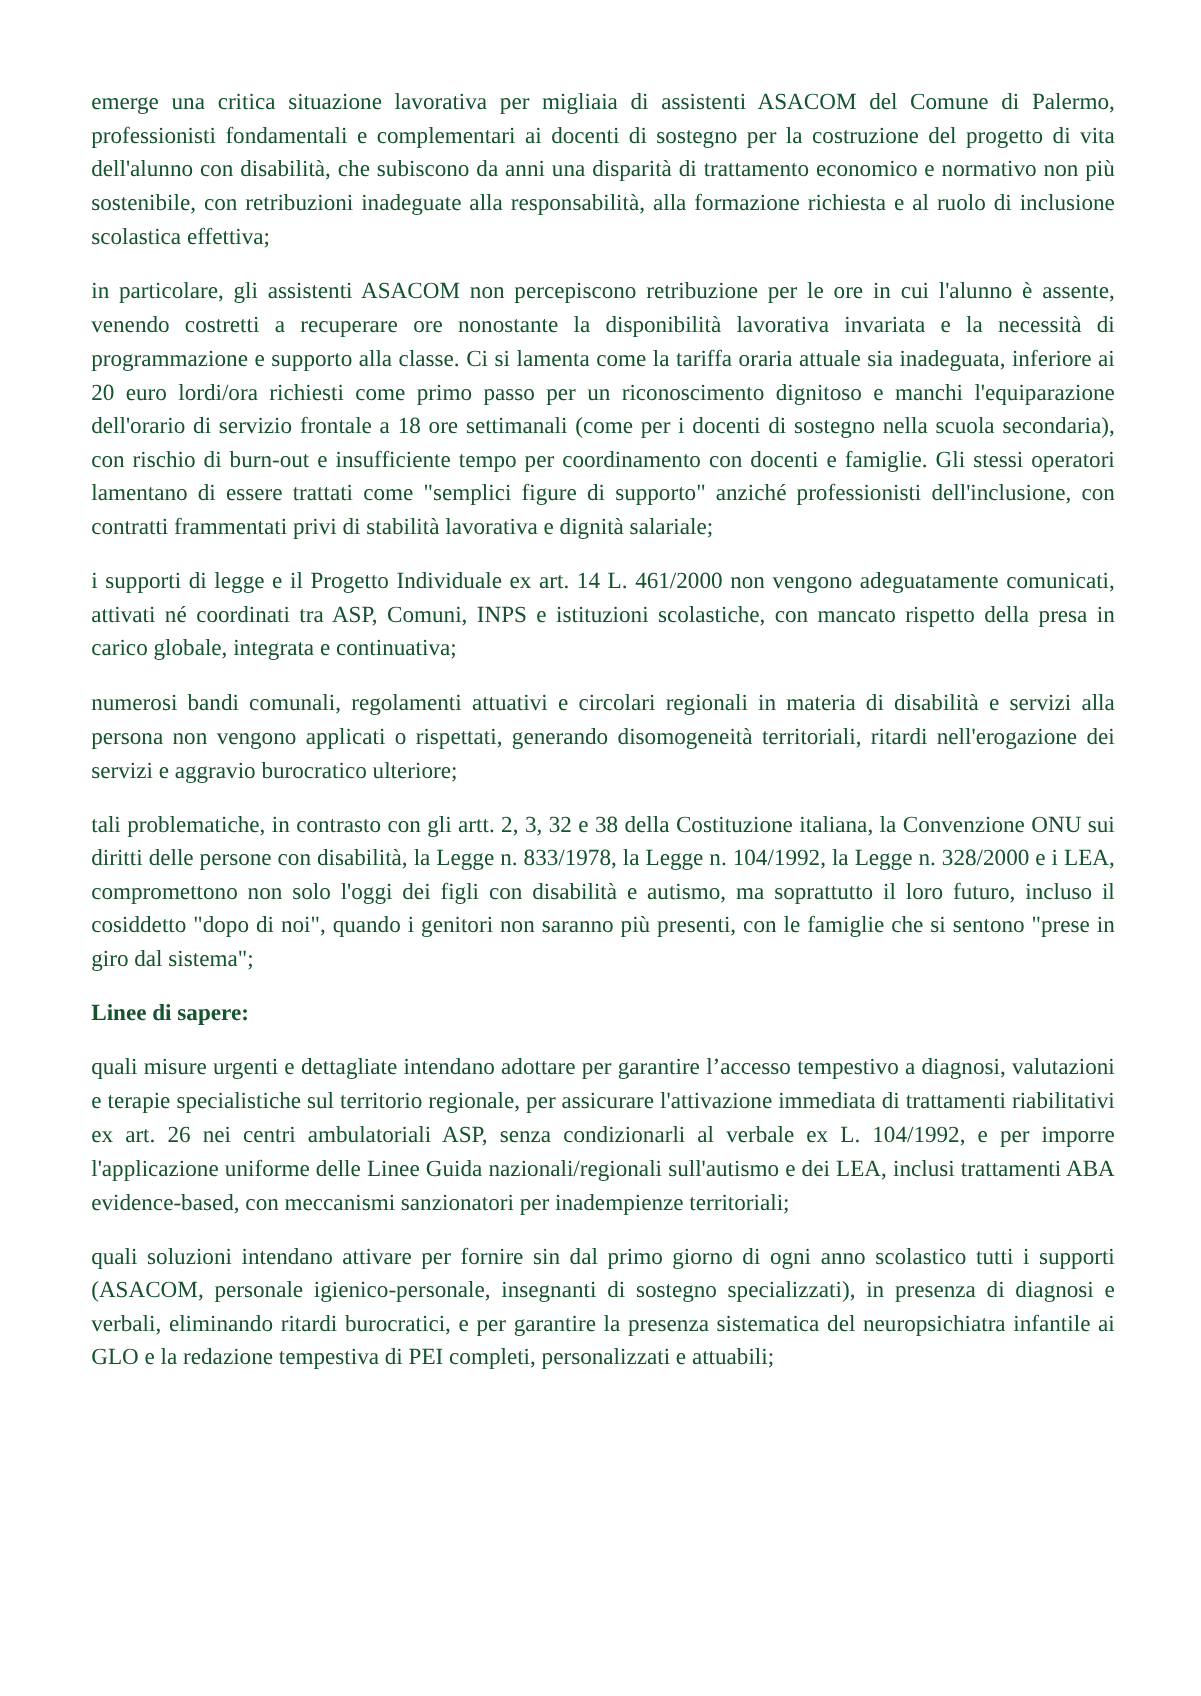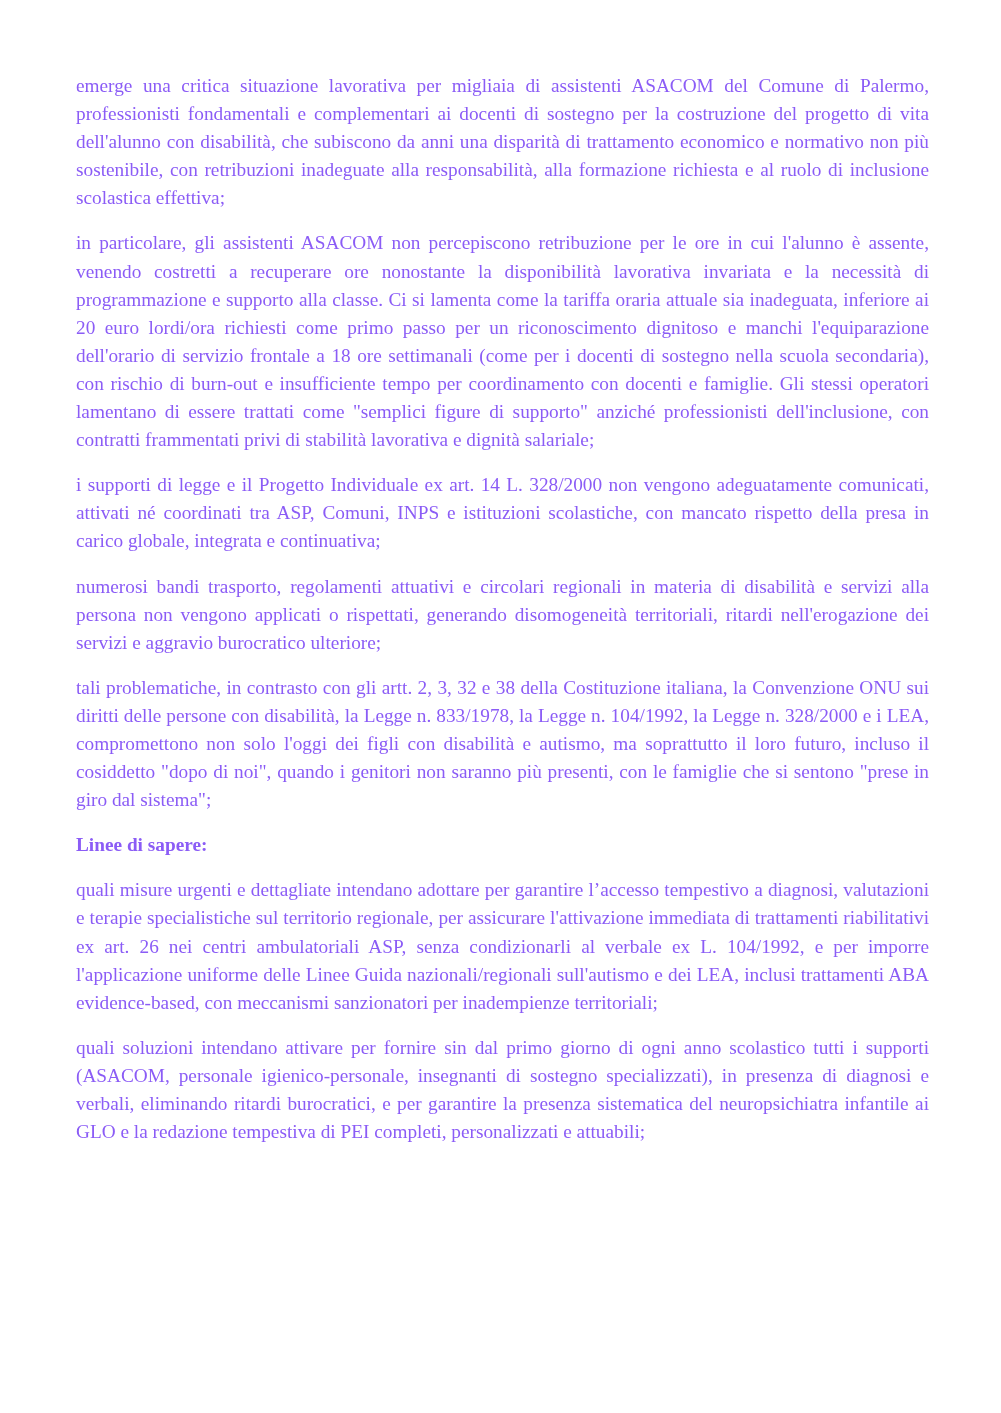--- a/index.html
+++ b/index.html
@@ -14,37 +14,37 @@
     overflow: hidden;
   }
   .page {
     position: absolute;
     left: 76px;
     top: 72px;
     width: 853px;
     font-family: "Liberation Serif", serif;
     font-size: 19.3px;
     line-height: 28.1px;
-    color: #8b5cf6;
+    color: #14532d;
   }
   .para {
     margin: 0 0 17px 0;
     text-align: justify;
     text-align-last: left;
   }
   .heading {
     margin: 0 0 17px 0;
     font-weight: bold;
   }
 </style>
 </head>
 <body>
 
 <div class="page">
   <p class="para">emerge una critica situazione lavorativa per migliaia di assistenti ASACOM del Comune di Palermo, professionisti fondamentali e complementari ai docenti di sostegno per la costruzione del progetto di vita dell'alunno con disabilità, che subiscono da anni una disparità di trattamento economico e normativo non più sostenibile, con retribuzioni inadeguate alla responsabilità, alla formazione richiesta e al ruolo di inclusione scolastica effettiva;</p>
   <p class="para">in particolare, gli assistenti ASACOM non percepiscono retribuzione per le ore in cui l'alunno è assente, venendo costretti a recuperare ore nonostante la disponibilità lavorativa invariata e la necessità di programmazione e supporto alla classe. Ci si lamenta come la tariffa oraria attuale sia inadeguata, inferiore ai 20 euro lordi/ora richiesti come primo passo per un riconoscimento dignitoso e manchi l'equiparazione dell'orario di servizio frontale a 18 ore settimanali (come per i docenti di sostegno nella scuola secondaria), con rischio di burn-out e insufficiente tempo per coordinamento con docenti e famiglie. Gli stessi operatori lamentano di essere trattati come "semplici figure di supporto" anziché professionisti dell'inclusione, con contratti frammentati privi di stabilità lavorativa e dignità salariale;</p>
-  <p class="para">i supporti di legge e il Progetto Individuale ex art. 14 L. 328/2000 non vengono adeguatamente comunicati, attivati né coordinati tra ASP, Comuni, INPS e istituzioni scolastiche, con mancato rispetto della presa in carico globale, integrata e continuativa;</p>
-  <p class="para">numerosi bandi trasporto, regolamenti attuativi e circolari regionali in materia di disabilità e servizi alla persona non vengono applicati o rispettati, generando disomogeneità territoriali, ritardi nell'erogazione dei servizi e aggravio burocratico ulteriore;</p>
+  <p class="para">i supporti di legge e il Progetto Individuale ex art. 14 L. 461/2000 non vengono adeguatamente comunicati, attivati né coordinati tra ASP, Comuni, INPS e istituzioni scolastiche, con mancato rispetto della presa in carico globale, integrata e continuativa;</p>
+  <p class="para">numerosi bandi comunali, regolamenti attuativi e circolari regionali in materia di disabilità e servizi alla persona non vengono applicati o rispettati, generando disomogeneità territoriali, ritardi nell'erogazione dei servizi e aggravio burocratico ulteriore;</p>
   <p class="para">tali problematiche, in contrasto con gli artt. 2, 3, 32 e 38 della Costituzione italiana, la Convenzione ONU sui diritti delle persone con disabilità, la Legge n. 833/1978, la Legge n. 104/1992, la Legge n. 328/2000 e i LEA, compromettono non solo l'oggi dei figli con disabilità e autismo, ma soprattutto il loro futuro, incluso il cosiddetto "dopo di noi", quando i genitori non saranno più presenti, con le famiglie che si sentono "prese in giro dal sistema";</p>
   <p class="heading">Linee di sapere:</p>
   <p class="para">quali misure urgenti e dettagliate intendano adottare per garantire l’accesso tempestivo a diagnosi, valutazioni e terapie specialistiche sul territorio regionale, per assicurare l'attivazione immediata di trattamenti riabilitativi ex art. 26 nei centri ambulatoriali ASP, senza condizionarli al verbale ex L. 104/1992, e per imporre l'applicazione uniforme delle Linee Guida nazionali/regionali sull'autismo e dei LEA, inclusi trattamenti ABA evidence-based, con meccanismi sanzionatori per inadempienze territoriali;</p>
   <p class="para">quali soluzioni intendano attivare per fornire sin dal primo giorno di ogni anno scolastico tutti i supporti (ASACOM, personale igienico-personale, insegnanti di sostegno specializzati), in presenza di diagnosi e verbali, eliminando ritardi burocratici, e per garantire la presenza sistematica del neuropsichiatra infantile ai GLO e la redazione tempestiva di PEI completi, personalizzati e attuabili;</p>
 </div>
 
 </body></html>

